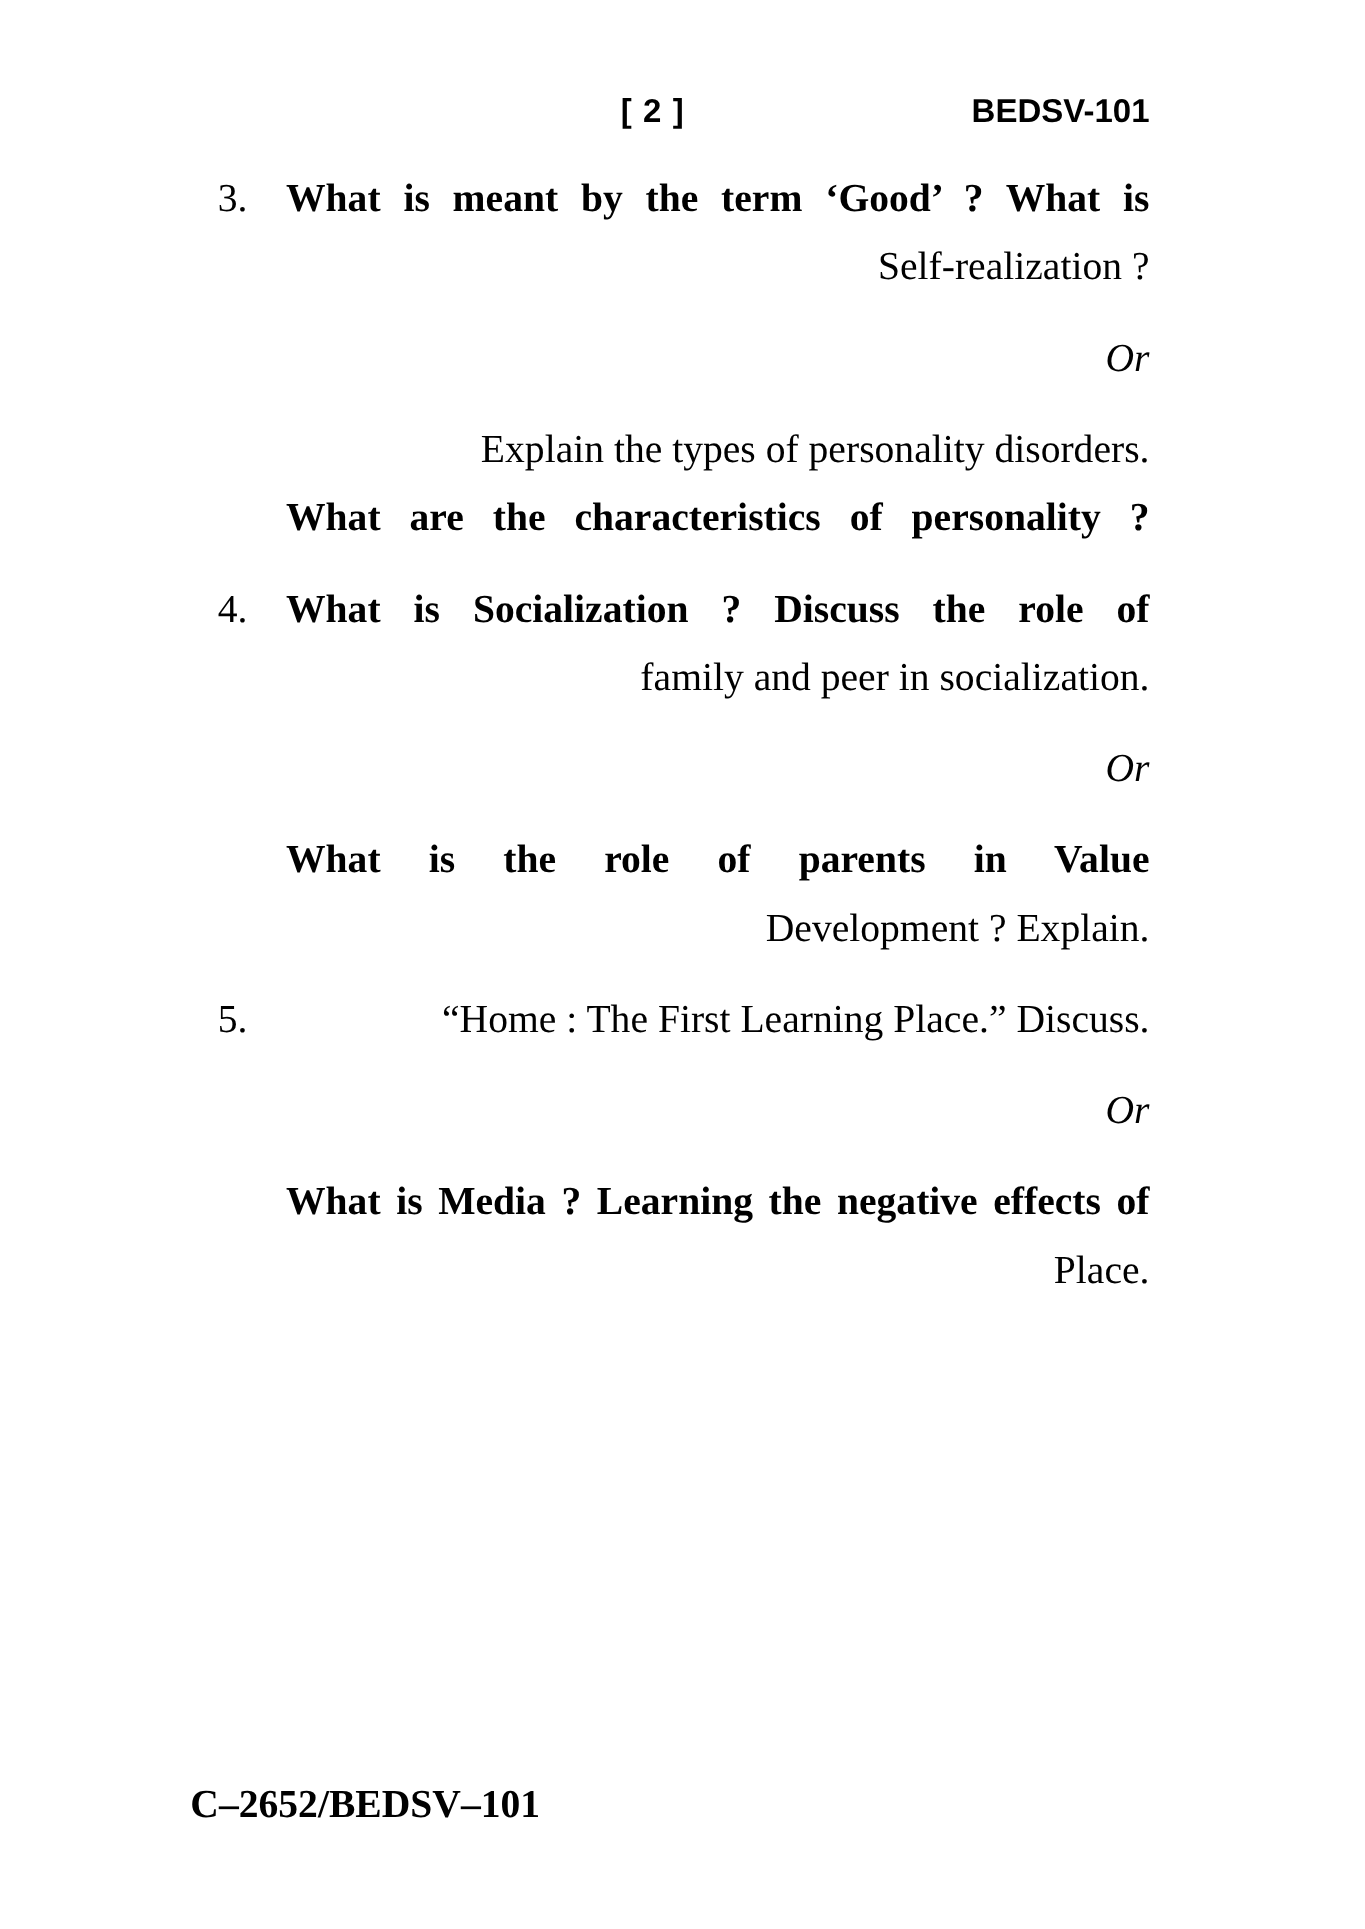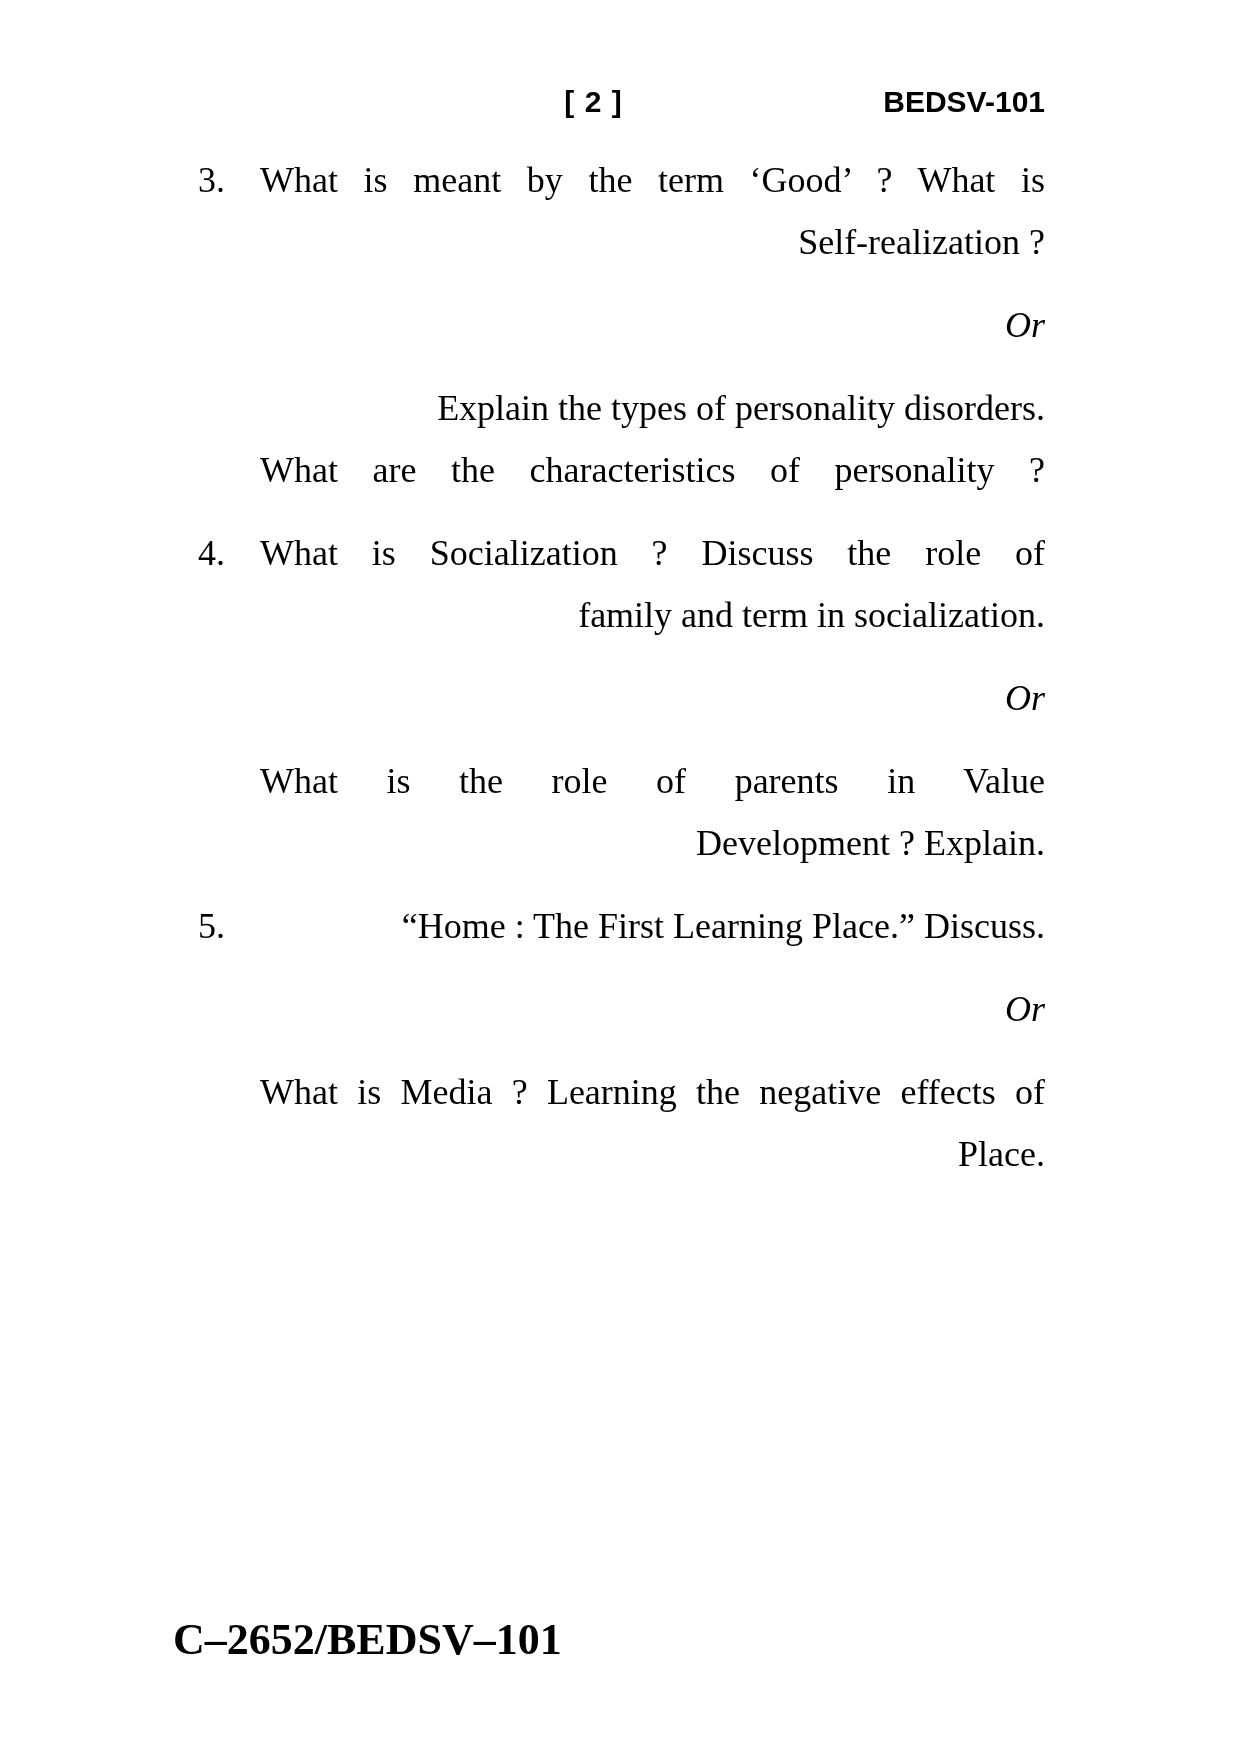--- a/index.html
+++ b/index.html
@@ -63,32 +63,33 @@
   }
   .qtext {
     margin-left: 62px;
   }
   .line {
     text-align: right;
   }
   .line.just {
     text-align: justify;
     text-align-last: justify;
+    font-weight: bold;
   }
   .or {
     text-align: right;
     font-style: italic;
     margin: 0 0 21px 0;
   }
   
   .footer {
     position: absolute;
     left: 173px;
     top: 1609px;
-    font-size: 44px;
+    font-size: 36px;
     line-height: 62px;
     font-weight: bold;
   }
 </style>
 </head>
 <body>
 
 <div class="page">
 
   <div class="header">
@@ -112,21 +113,21 @@
       <div class="qtext">
         <div class="line">Explain the types of personality disorders.</div>
         <div class="line just">What are the characteristics of personality ?</div>
       </div>
     </div>
 
     <div class="question">
       <div class="qnum">4.</div>
       <div class="qtext">
         <div class="line just">What is Socialization ? Discuss the role of</div>
-        <div class="line">family and term in socialization.</div>
+        <div class="line">family and peer in socialization.</div>
       </div>
     </div>
 
     <div class="or">Or</div>
 
     <div class="question">
       <div class="qtext">
         <div class="line just">What is the role of parents in Value</div>
         <div class="line">Development ? Explain.</div>
       </div>

